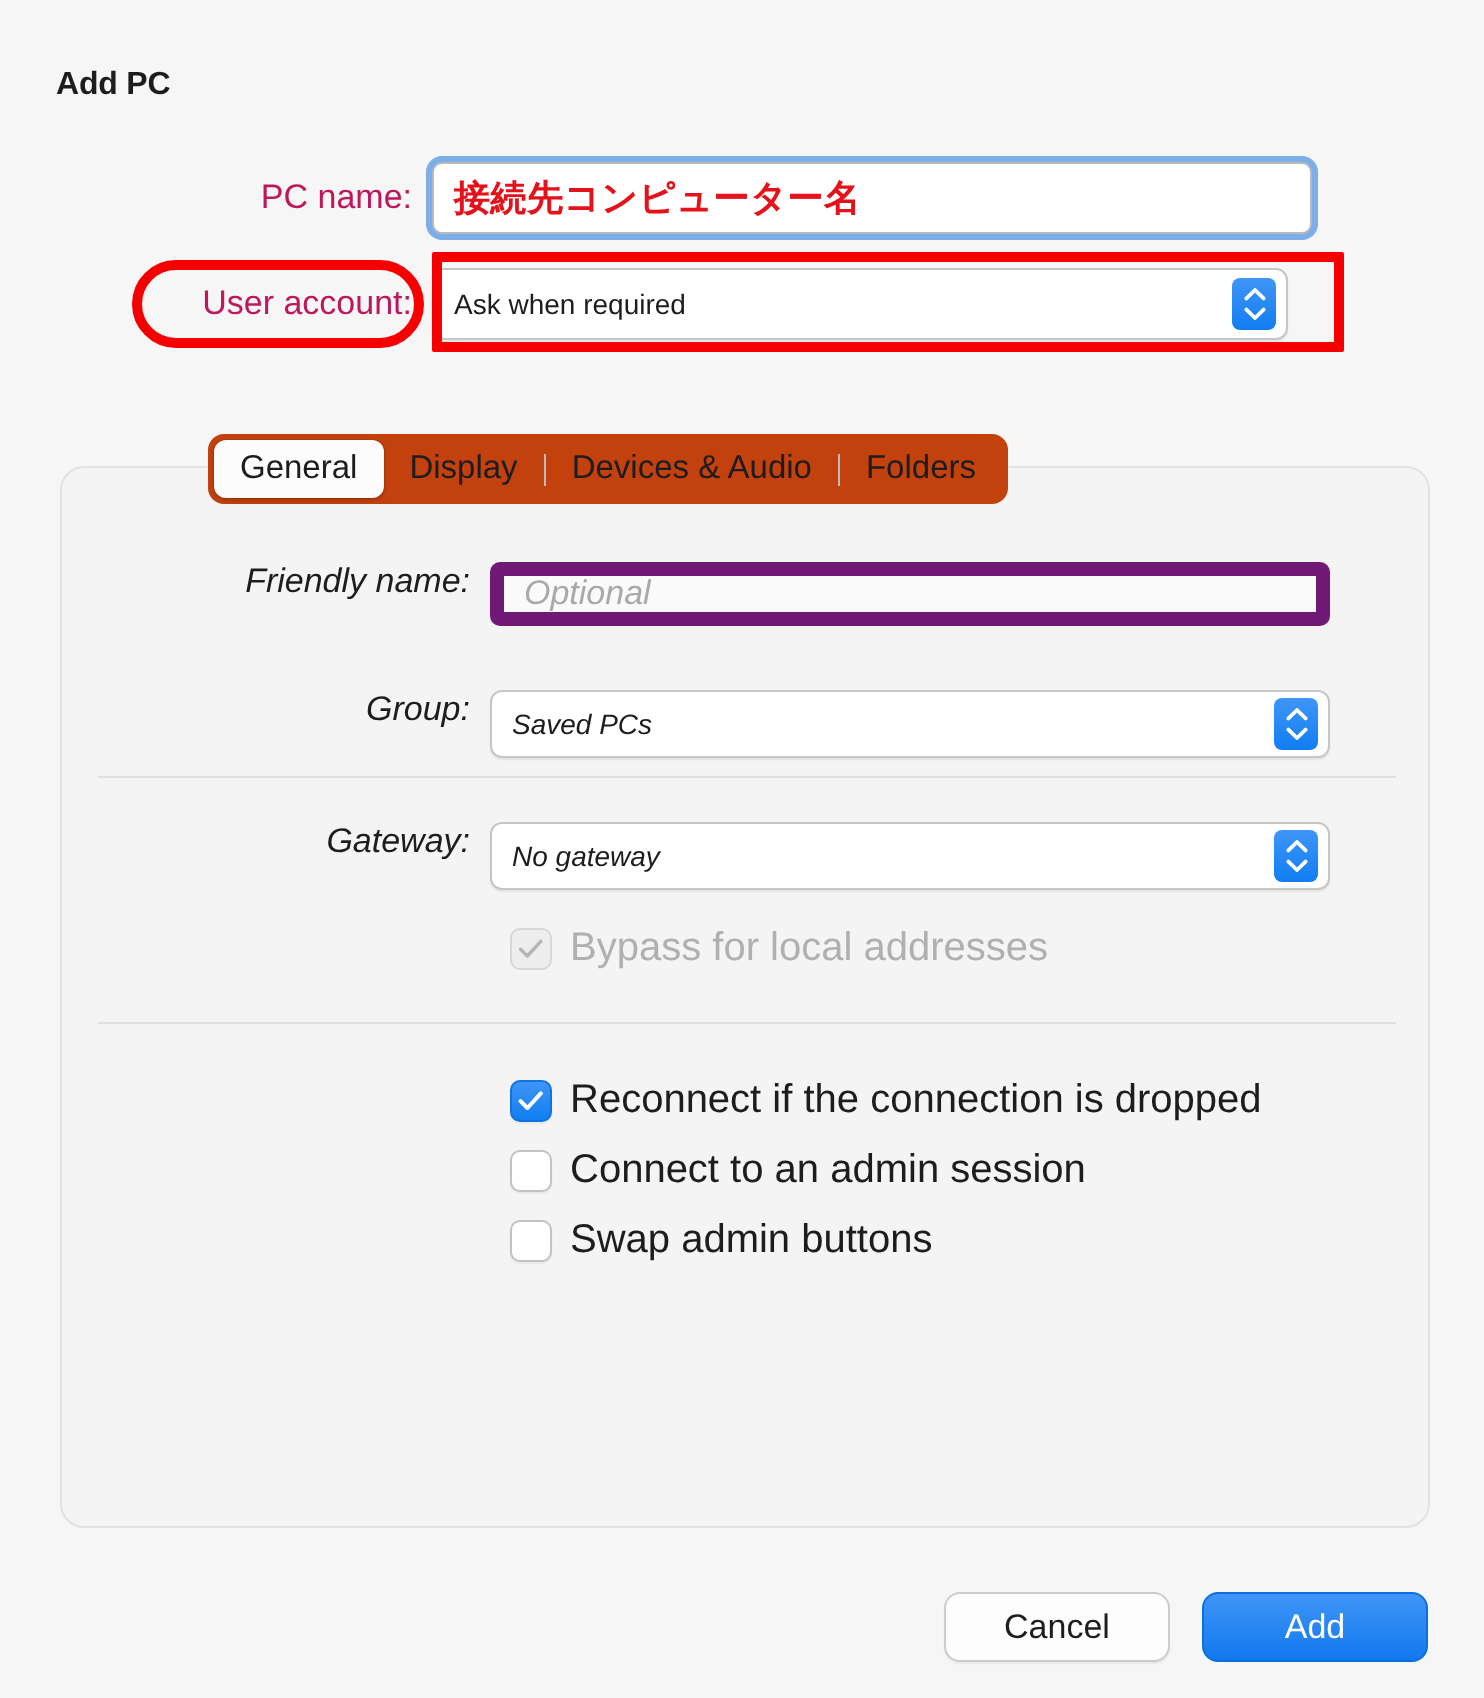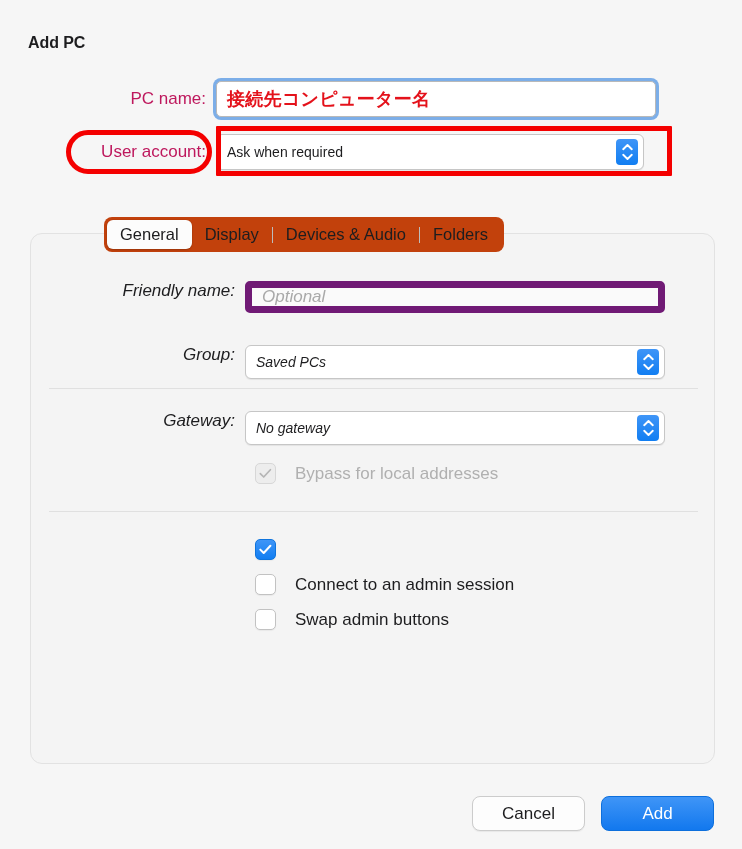--- a/index.html
+++ b/index.html
@@ -232,22 +232,22 @@
     background: #e0e0e0;
   }
   .sep-1 { top: 154px; }
   .sep-2 { top: 277px; }
 
   
   .checkrow {
     position: absolute;
     display: flex;
     align-items: center;
-    gap: 19px;
-    font-size: 17px;
+    gap: 9px;
+    font-size: 20px;
     color: #1d1d1f;
   }
   .cb-bypass     { left: 224px; top: 229px; }
   .cb-reconnect  { left: 224px; top: 305px; }
   .cb-admin      { left: 224px; top: 340px; }
   .cb-swap       { left: 224px; top: 375px; }
 
   .checkbox {
     width: 21px;
     height: 21px;
@@ -405,20 +405,21 @@
     </div>
 
     <div class="sep sep-2"></div>
 
     <div class="checkrow cb-reconnect">
       <span class="checkbox checked">
         <svg width="13" height="11" viewBox="0 0 13 11" aria-hidden="true">
           <path d="M1.3 5.6 L4.7 9 L11.4 1.7" fill="none" stroke="#ffffff" stroke-width="2" stroke-linecap="round" stroke-linejoin="round"></path>
         </svg>
       </span>
+      <span class="label-text">Reconnect if the connection is dropped</span>
     </div>
 
     <div class="checkrow cb-admin">
       <span class="checkbox"></span>
       <span class="label-text">Connect to an admin session</span>
     </div>
 
     <div class="checkrow cb-swap">
       <span class="checkbox"></span>
       <span class="label-text">Swap admin buttons</span>

